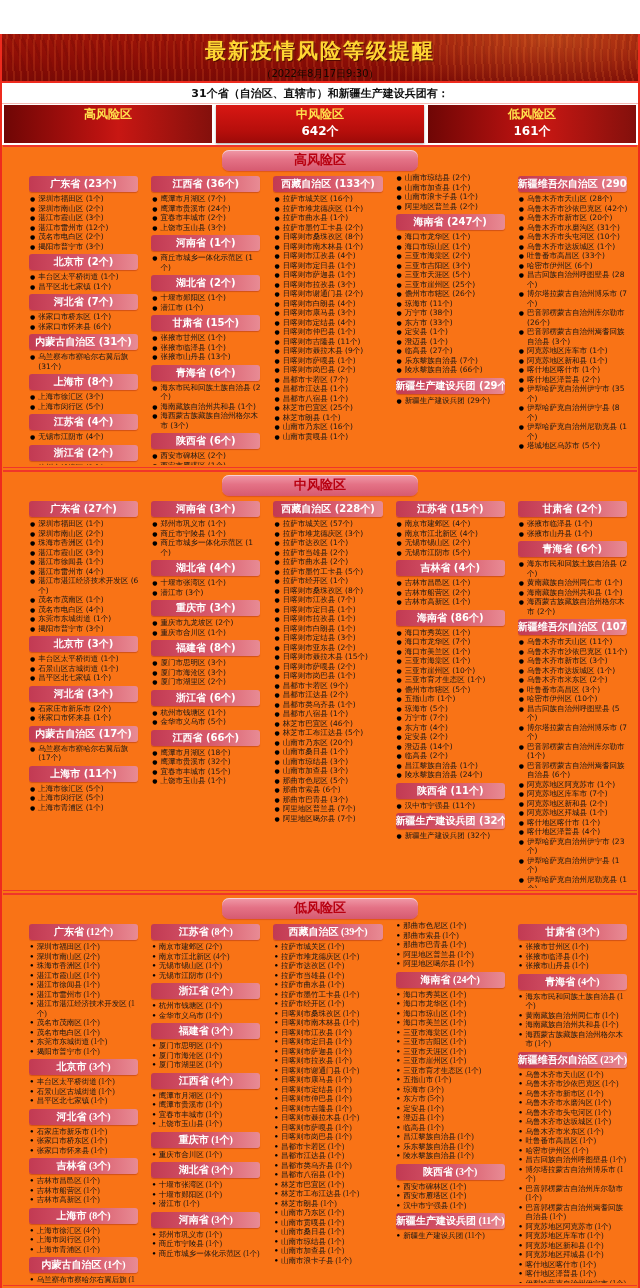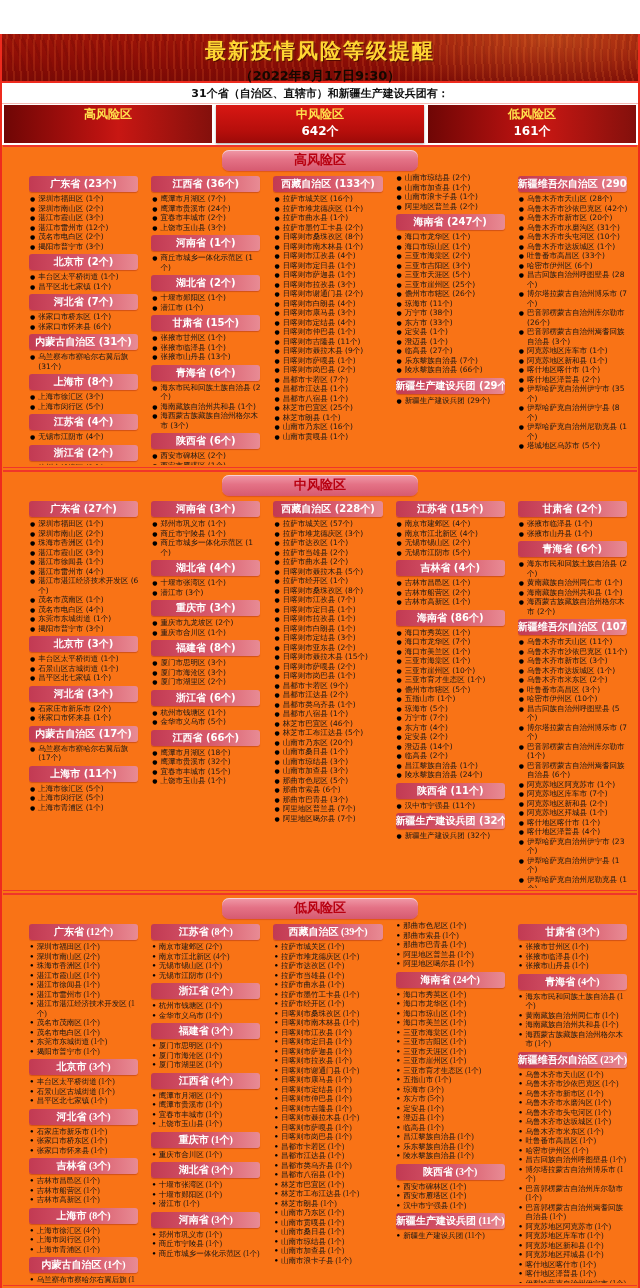--- a/index.html
+++ b/index.html
@@ -15,21 +15,21 @@
     background:
       radial-gradient(ellipse 340px 90px at 86% 10%, rgba(255,170,60,.30), transparent 60%),
       repeating-radial-gradient(circle at 112% 45%, rgba(255,120,50,.16) 0 2px, transparent 2px 7px),
       repeating-radial-gradient(circle at -12% 120%, rgba(120,10,5,.35) 0 3px, transparent 3px 9px),
       linear-gradient(180deg,#9d1408 0%,#8a0d06 60%,#7a0a05 100%);
   }
   .masthead .title{
     padding-top:3px;font-size:21px;font-weight:bold;letter-spacing:2px;
     color:#ffd633;text-shadow:1px 1px 1px #4c0300,0 0 3px rgba(255,200,60,.4);
   }
-  .masthead .date{font-size:13px;font-weight:bold;color:#140800;margin-top:2px;}
+  .masthead .date{font-size:10px;font-weight:normal;color:#140800;margin-top:2px;}
   
   .intro{
     flex:none;background:#fff;border-top:2px solid #ee2b1e;border-bottom:1px solid #f6b9b4;
     text-align:center;font-size:11px;font-weight:bold;color:#101010;padding:3px 0 2px;
   }
   
   .stats{flex:none;display:flex;gap:4px;padding:1px 2px 2px;background:#fff;}
   .stat{flex:1;text-align:center;padding:1px 0 3px;}
   .stat-side{background:linear-gradient(90deg,#6f0605 0%,#b81210 45%,#c81713 55%,#83100c 100%);}
   .stat-mid{background:linear-gradient(180deg,#d81713 0%,#b50e0b 70%,#9c0a08 100%);box-shadow:0 1px 2px rgba(0,0,0,.35);}
@@ -690,21 +690,21 @@
             <div class="item">
               <div class="bull">●</div>
               <div class="txt">拉萨市当雄县 (2个)</div>
             </div>
             <div class="item">
               <div class="bull">●</div>
               <div class="txt">拉萨市曲水县 (2个)</div>
             </div>
             <div class="item">
               <div class="bull">●</div>
-              <div class="txt">日喀则市聂拉木县 (5个)</div>
+              <div class="txt">拉萨市墨竹工卡县 (5个)</div>
             </div>
             <div class="item">
               <div class="bull">●</div>
               <div class="txt">拉萨市经开区 (1个)</div>
             </div>
             <div class="item">
               <div class="bull">●</div>
               <div class="txt">日喀则市桑珠孜区 (8个)</div>
             </div>
             <div class="item">

